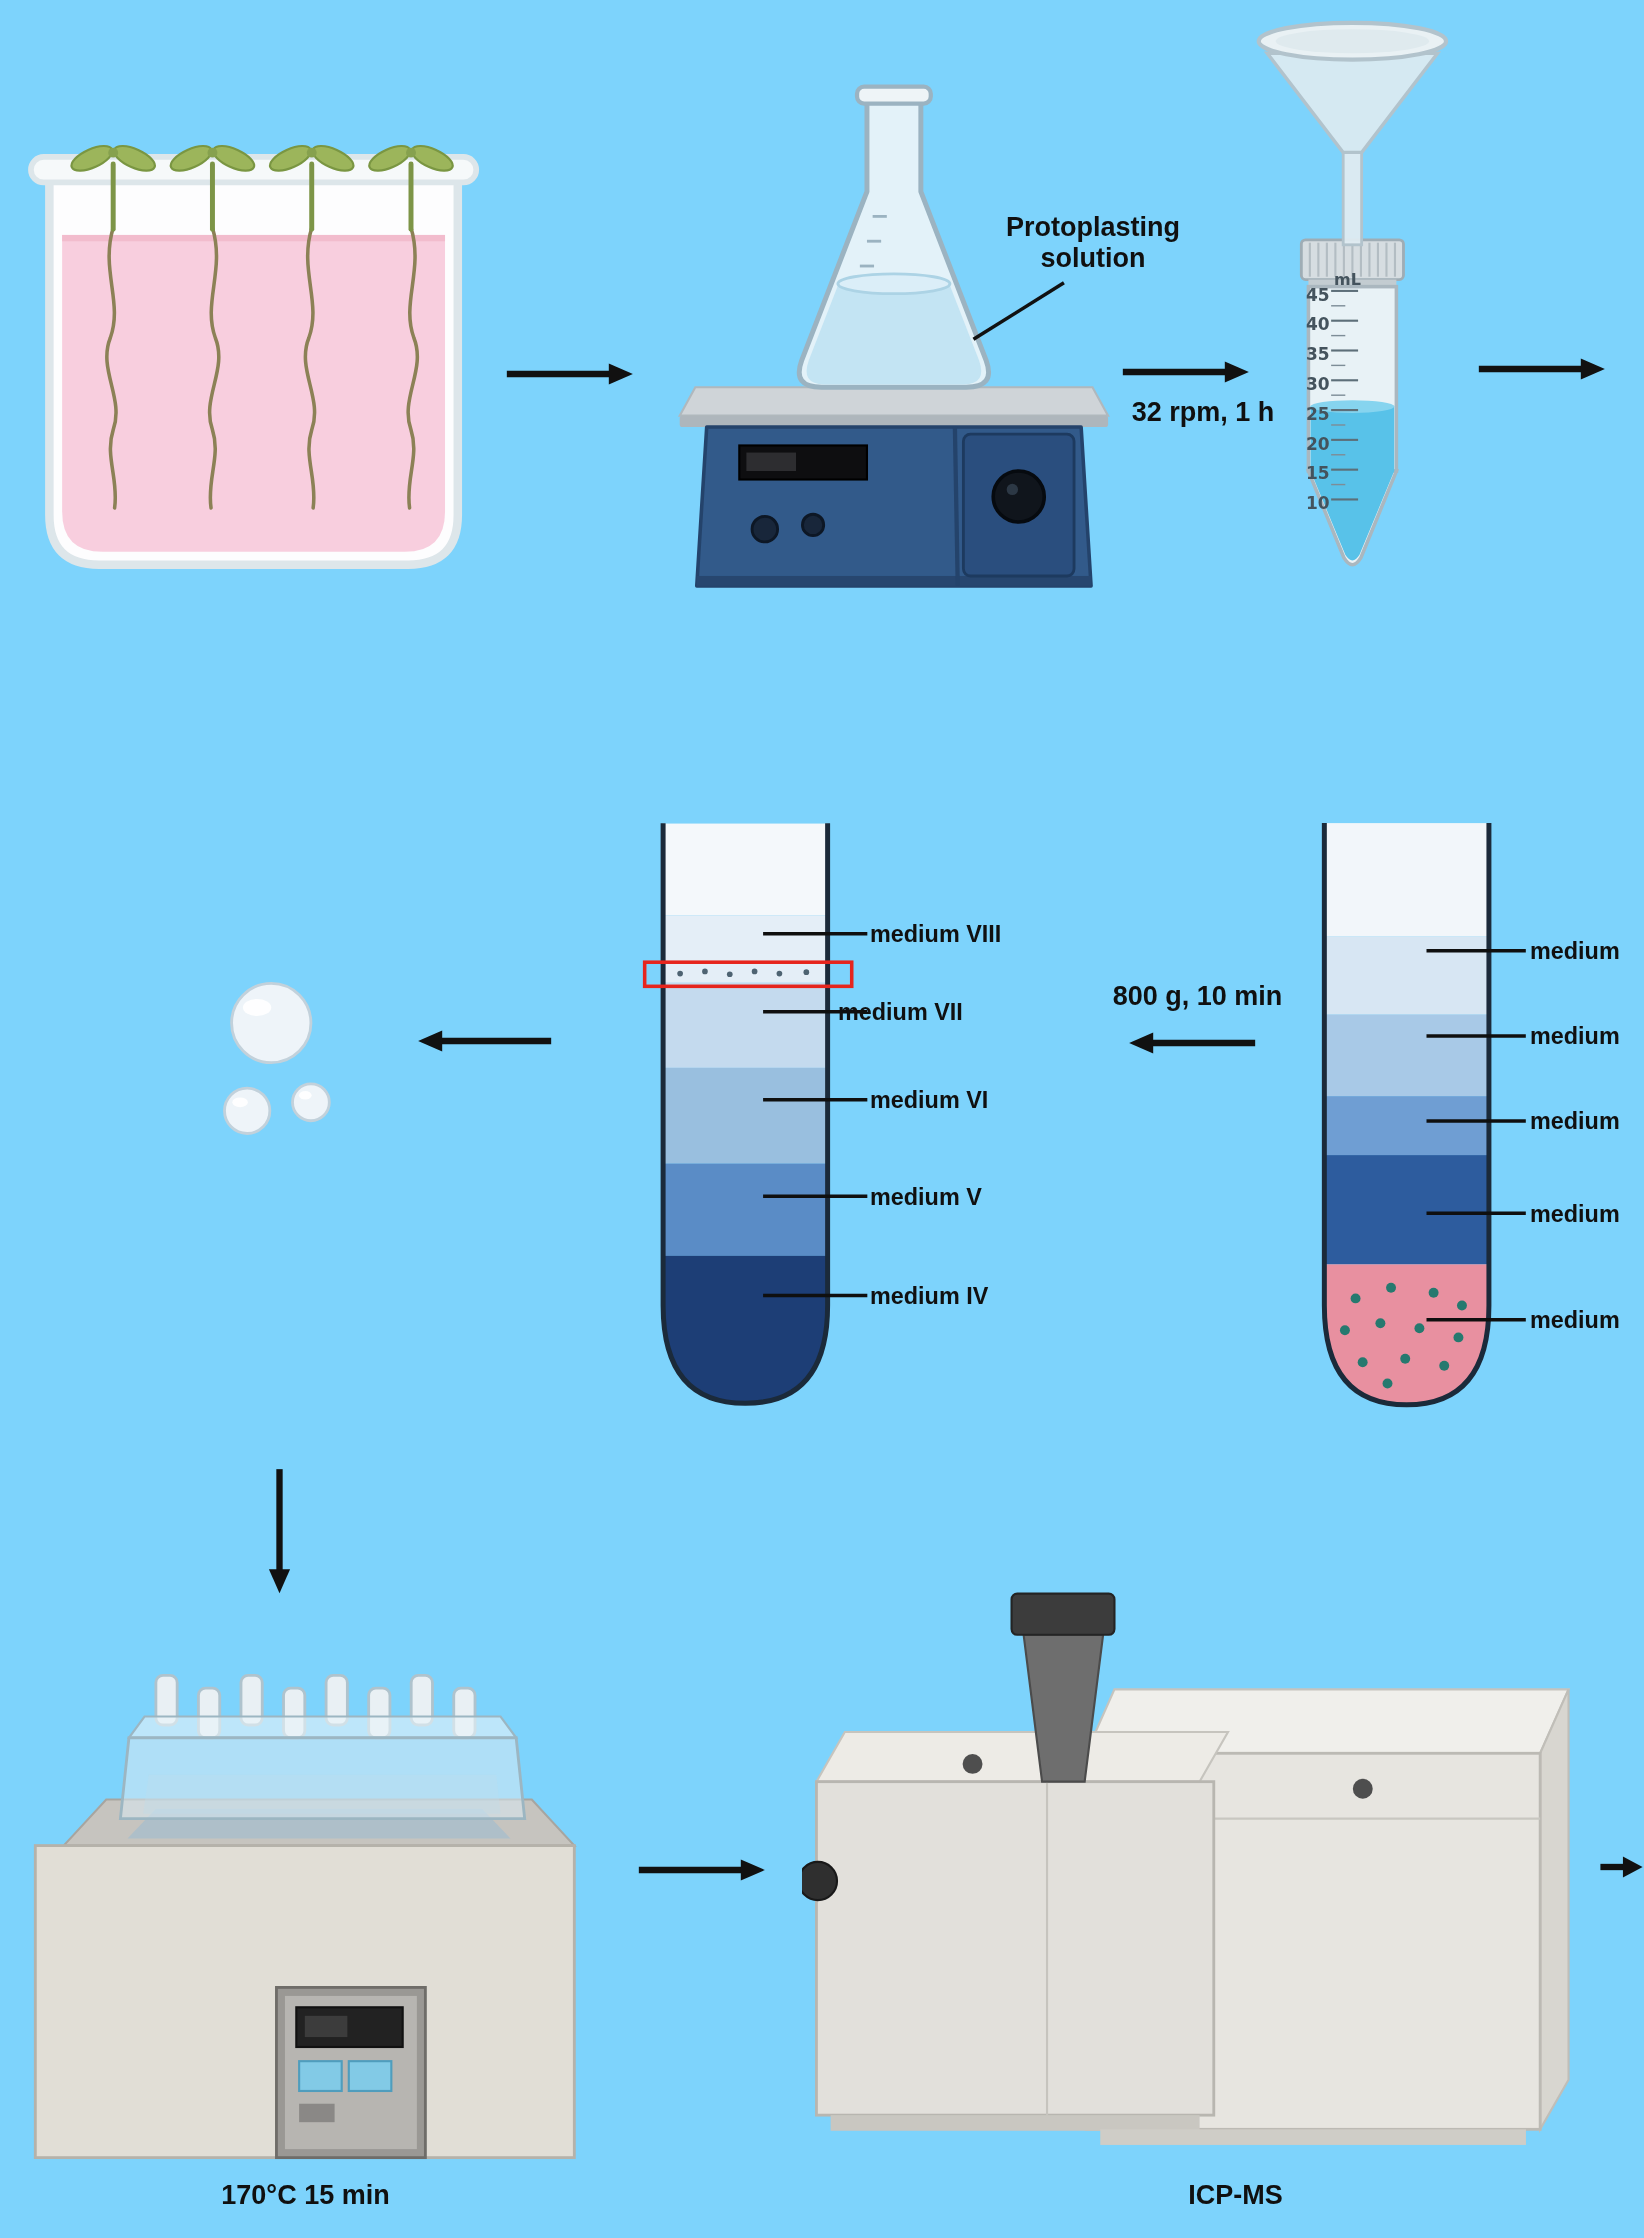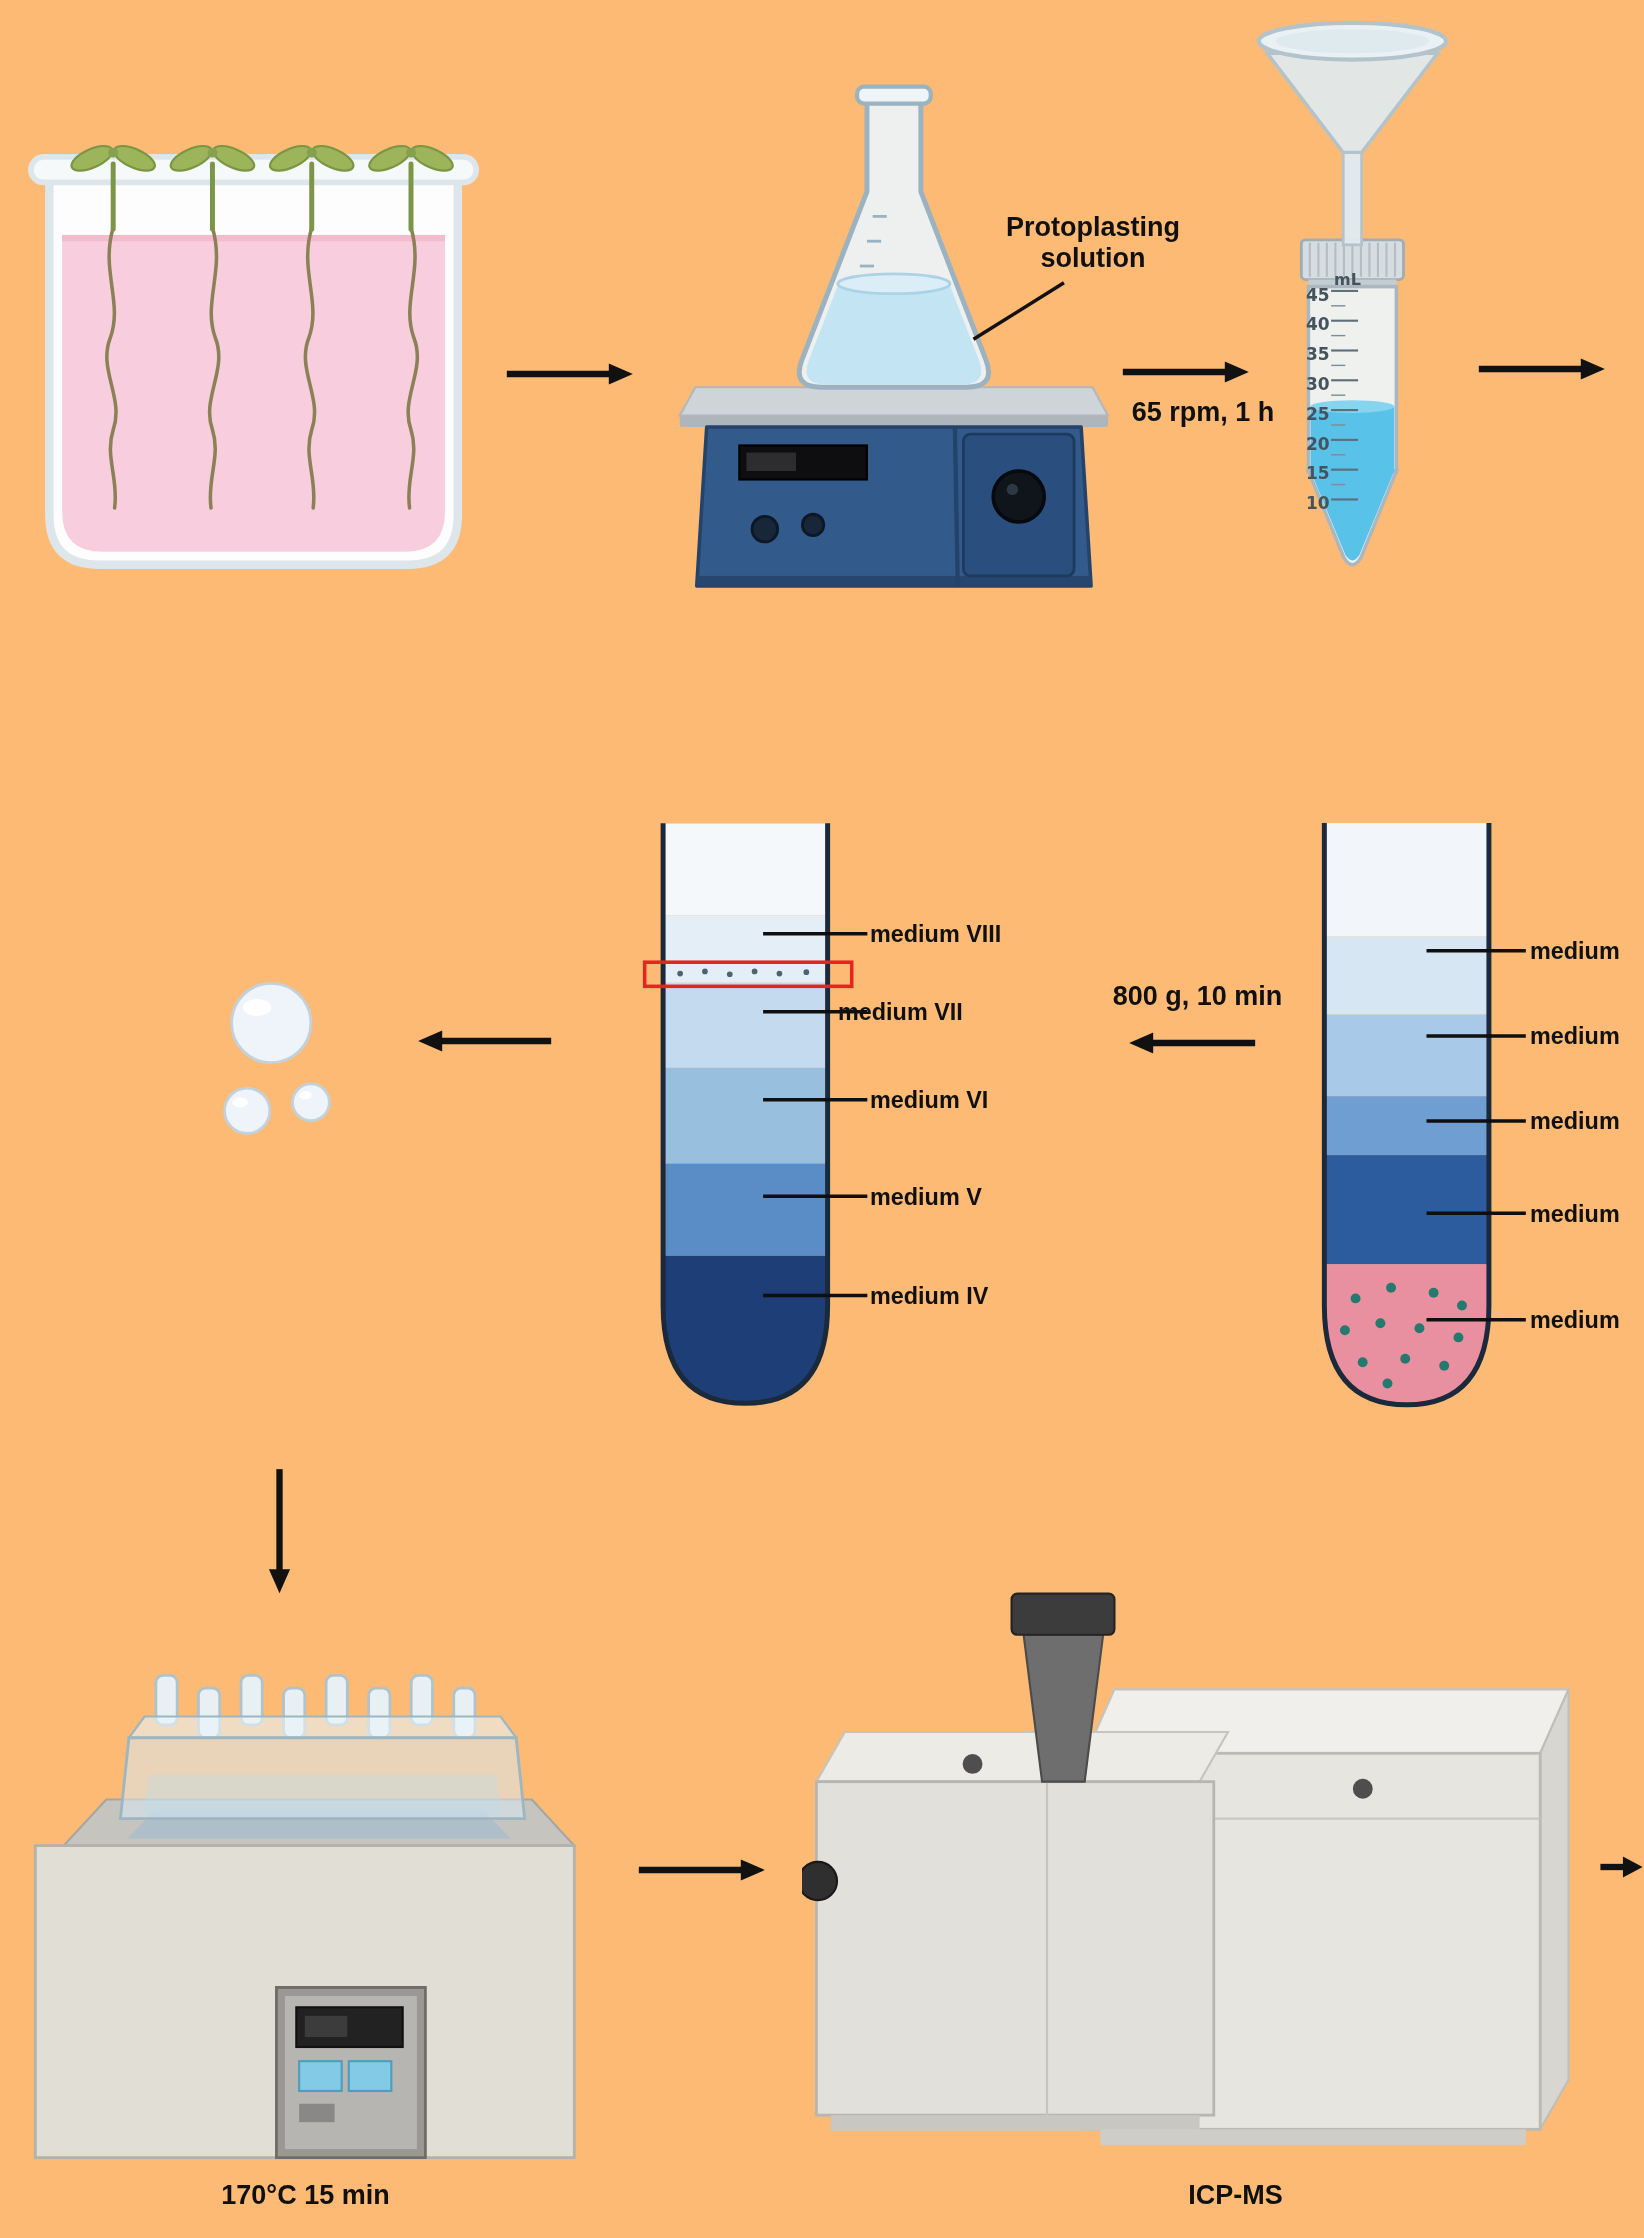--- a/index.html
+++ b/index.html
@@ -1,17 +1,17 @@
 <!DOCTYPE html>
 <html style="font-size:11.4px"><head>
 <meta charset="utf-8">
 <style>
   *{margin:0;padding:0;box-sizing:border-box}
   body{background:#ffffff}
-  .canvas{position:relative;width:1645px;height:2239px;background:#fdba74;overflow:hidden;
+  .canvas{position:relative;width:1645px;height:2239px;background:#7dd3fc;overflow:hidden;
           font-family:"Liberation Sans","DejaVu Sans",sans-serif}
   .abs{position:absolute}
   .label{position:absolute;font-weight:bold;color:#101010;white-space:nowrap}
   .f38{font-size:27px;line-height:31px}
   .f33{font-size:23.4px;line-height:28px}
   .center{text-align:center}
   .grad-num{position:absolute;width:21px;text-align:right;font-size:17px;font-weight:700;
             color:#44535d;font-family:"DejaVu Sans",sans-serif}
   .unit{position:absolute;font-size:16px;font-weight:700;color:#44535d;font-family:"DejaVu Sans",sans-serif}
 </style>
@@ -95,21 +95,21 @@
 
   <div class="label f38 center" style="left:958px;top:212px;width:270px">
     <div>Protoplasting</div>
     <div>solution</div>
   </div>
 
   <svg class="abs" style="left:1120px;top:357px" width="131" height="30" viewBox="0 0 185 42">
     <line x1="4" y1="21" x2="150" y2="21" stroke="#111" stroke-width="9"></line>
     <polygon points="148,6 182,21 148,36" fill="#111"></polygon>
   </svg>
-  <div class="label f38 center" style="left:1086px;top:397px;width:234px">65 rpm, 1 h</div>
+  <div class="label f38 center" style="left:1086px;top:397px;width:234px">32 rpm, 1 h</div>
 
   <svg class="abs" style="left:1246px;top:14px" width="227" height="568" viewBox="0 0 320 800">
 
     <rect x="78" y="318" width="144" height="56" rx="6" fill="#d6dde1" stroke="#9fadb5" stroke-width="4"></rect>
     <g stroke="#b3bdc3" stroke-width="3">
       <line x1="90" y1="322" x2="90" y2="370"></line>
         <line x1="102" y1="322" x2="102" y2="370"></line>
       <line x1="114" y1="322" x2="114" y2="370"></line>
         <line x1="126" y1="322" x2="126" y2="370"></line>
       <line x1="138" y1="322" x2="138" y2="370"></line>

